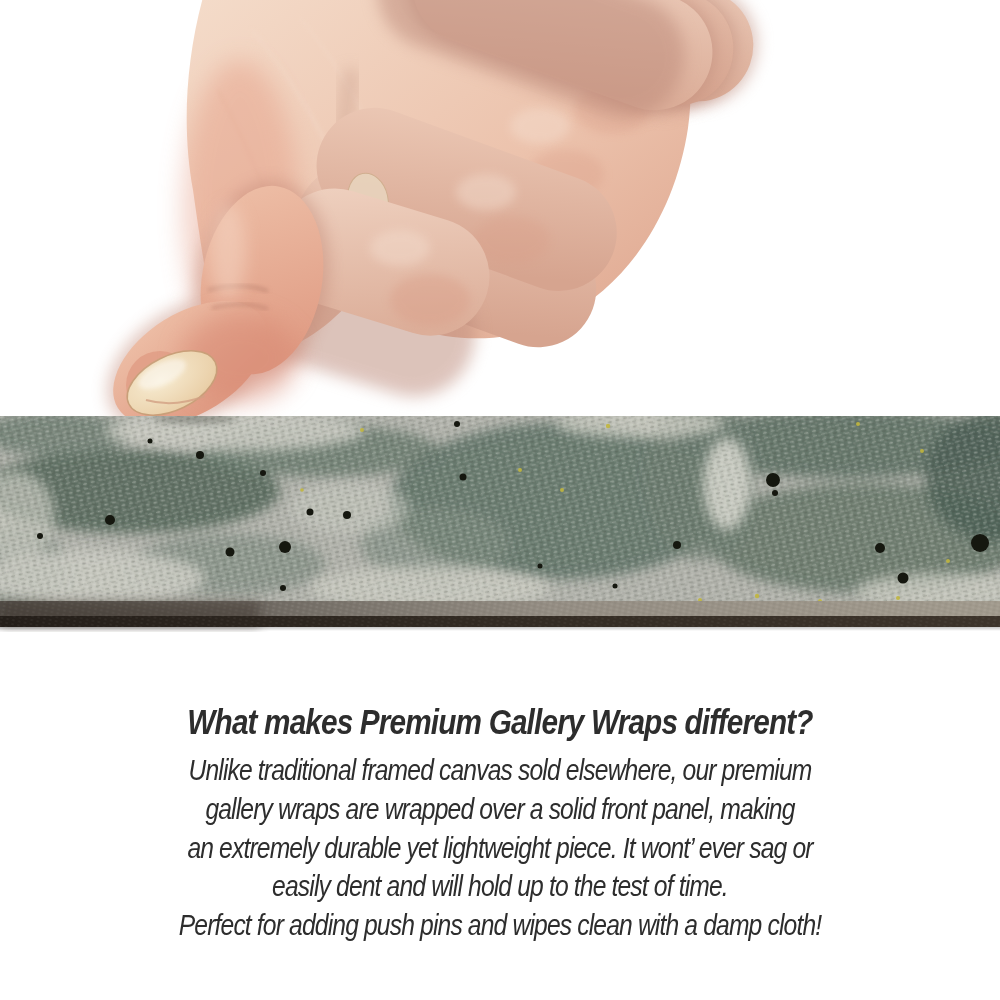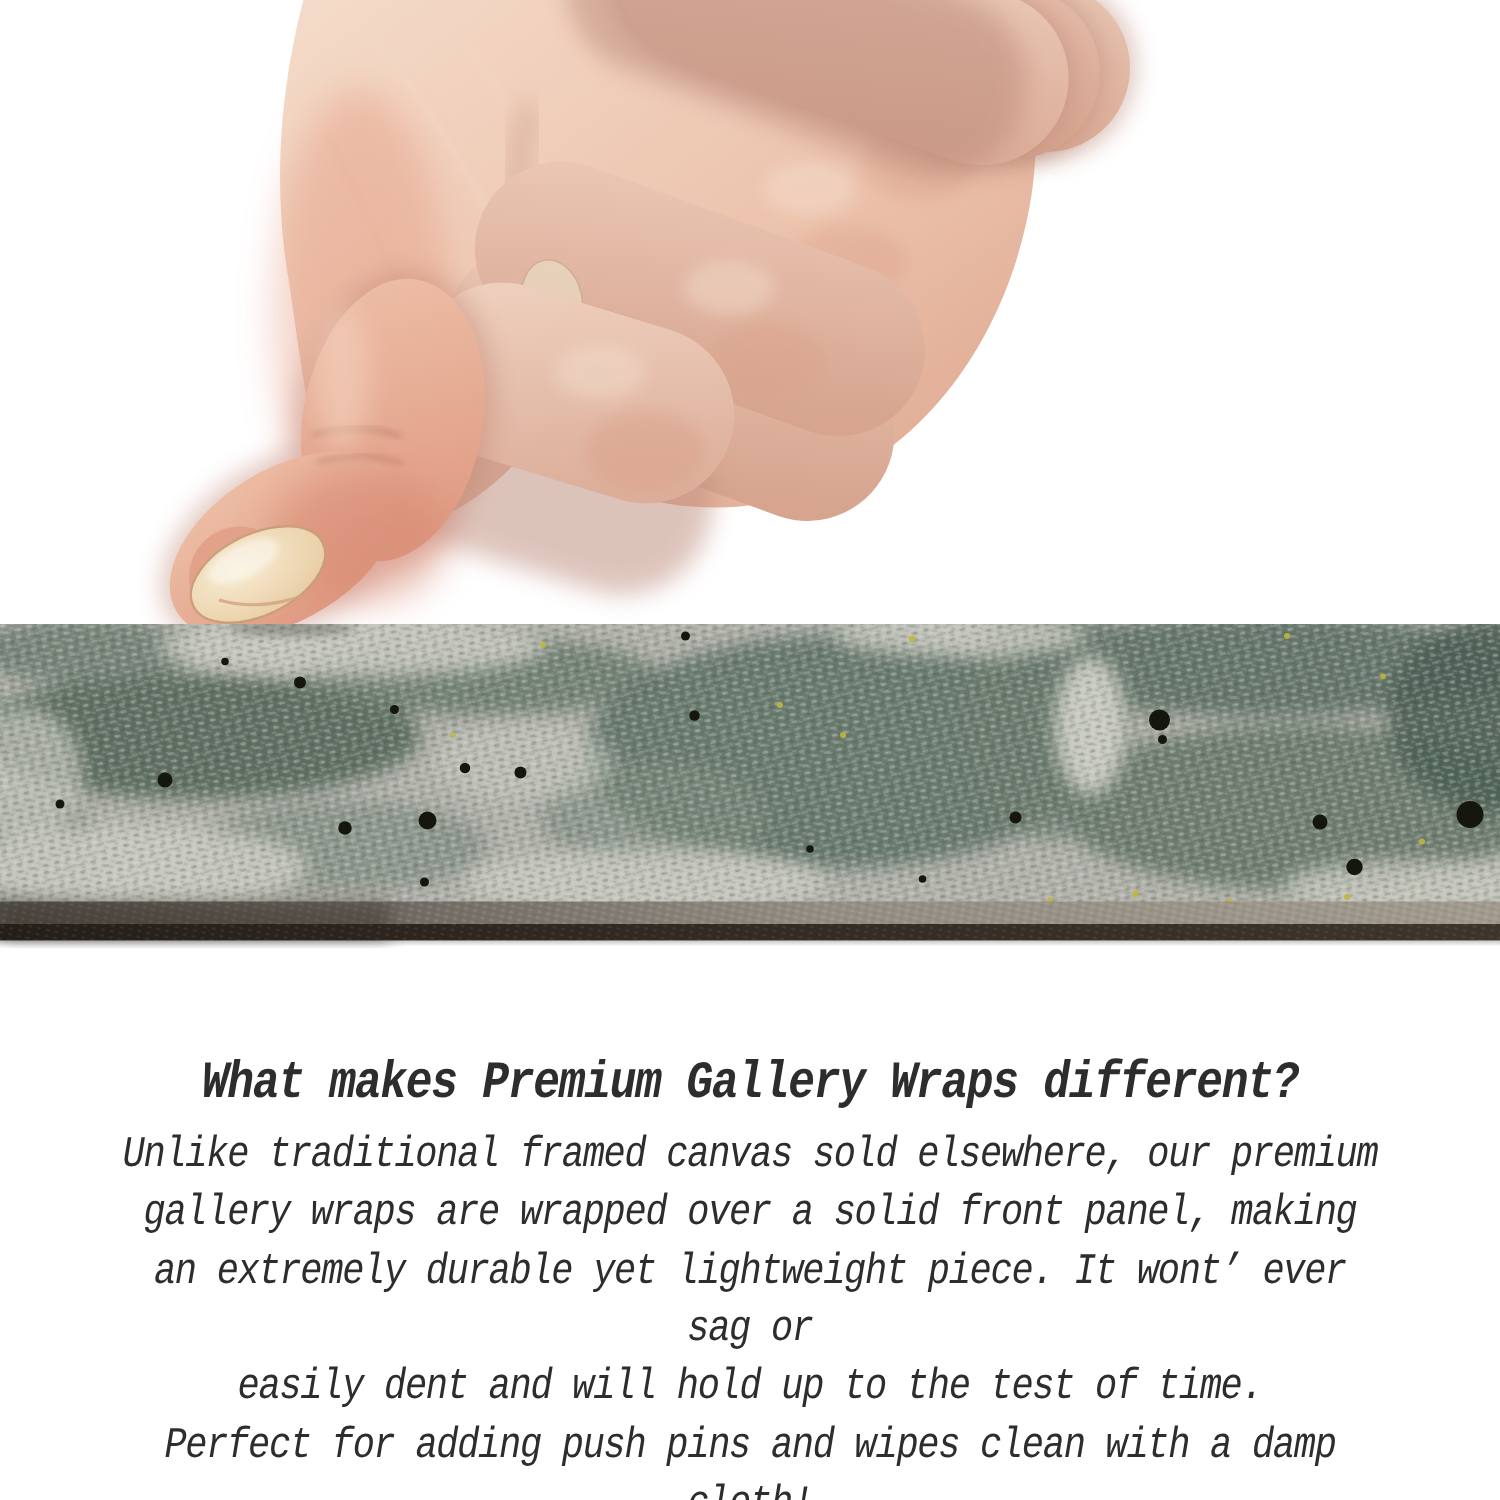--- a/index.html
+++ b/index.html
@@ -1,18 +1,18 @@
 <!DOCTYPE html>
 <html><head>
 <meta charset="utf-8">
 <style>
   html,body{margin:0;padding:0;background:#ffffff;}
   .stage{
     position:relative;width:1000px;height:1000px;background:#ffffff;
-    overflow:hidden;font-family:Liberation Mono, monospace;
+    overflow:hidden;font-family:Liberation Sans, sans-serif;
   }
   .photo-area{position:absolute;top:0;left:0;width:1000px;height:430px;}
   .canvas-strip{position:absolute;top:416px;left:0;width:1000px;height:216px;}
   .text-block{
     position:absolute;top:700px;left:0;width:1000px;text-align:center;
     font-style:italic;color:#2d2d2d;transform:scaleX(.85);transform-origin:50% 0;
   }
   .text-block .heading{
     font-size:35px;font-weight:600;letter-spacing:-1px;margin:0 0 7px 0;line-height:44px;
   }

